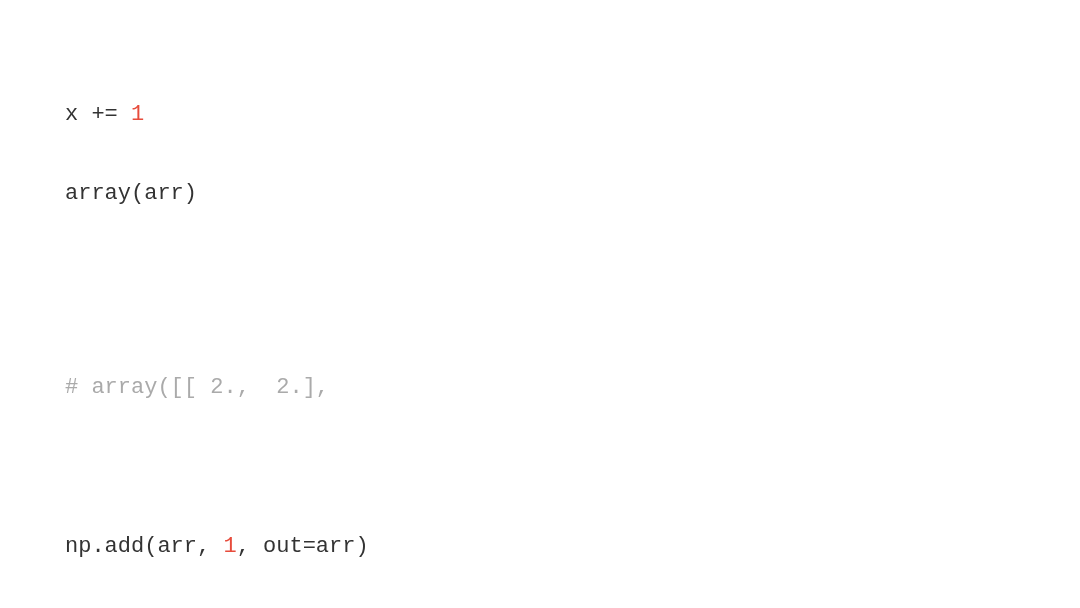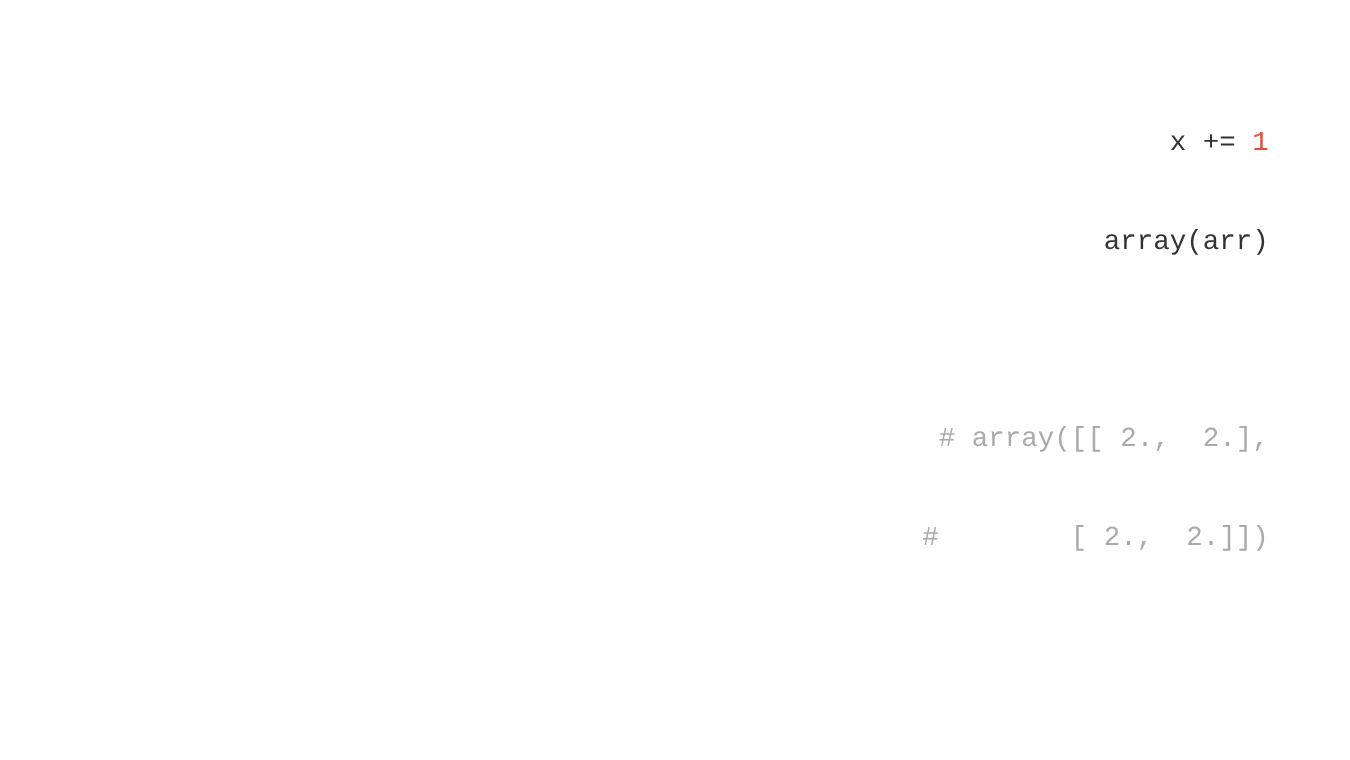--- a/index.html
+++ b/index.html
@@ -16,39 +16,39 @@
       line-height: 1.8;
       padding: 55px 65px;
       color: #333333;
     }
     .code-block {
       white-space: pre;
     }
     .line {
       display: block;
       min-height: 1.8em;
-      text-align: right;
     }
     .comment {
       color: #aaaaaa;
+      margin-top: 36px;
     }
     .number {
       color: #e74c3c;
     }
     .normal {
       color: #333333;
     }
   </style>
 </head>
 <body>
 
 <div class="code-block">
 <span class="line"><span class="normal">x += </span><span class="number">1</span></span>
 <span class="line normal">array(arr)</span>
 <span class="line"></span>
 <span class="line comment"># array([[ 2.,  2.],</span>
-<span class="line comment">#        [ 2.,  2.]])</span>
 <span class="line"></span>
+<span class="line"><span class="normal">np.add(arr, </span><span class="number">1</span><span class="normal">, out=arr)</span></span>
 
 
 
 
 </div>
 
 </body></html>

